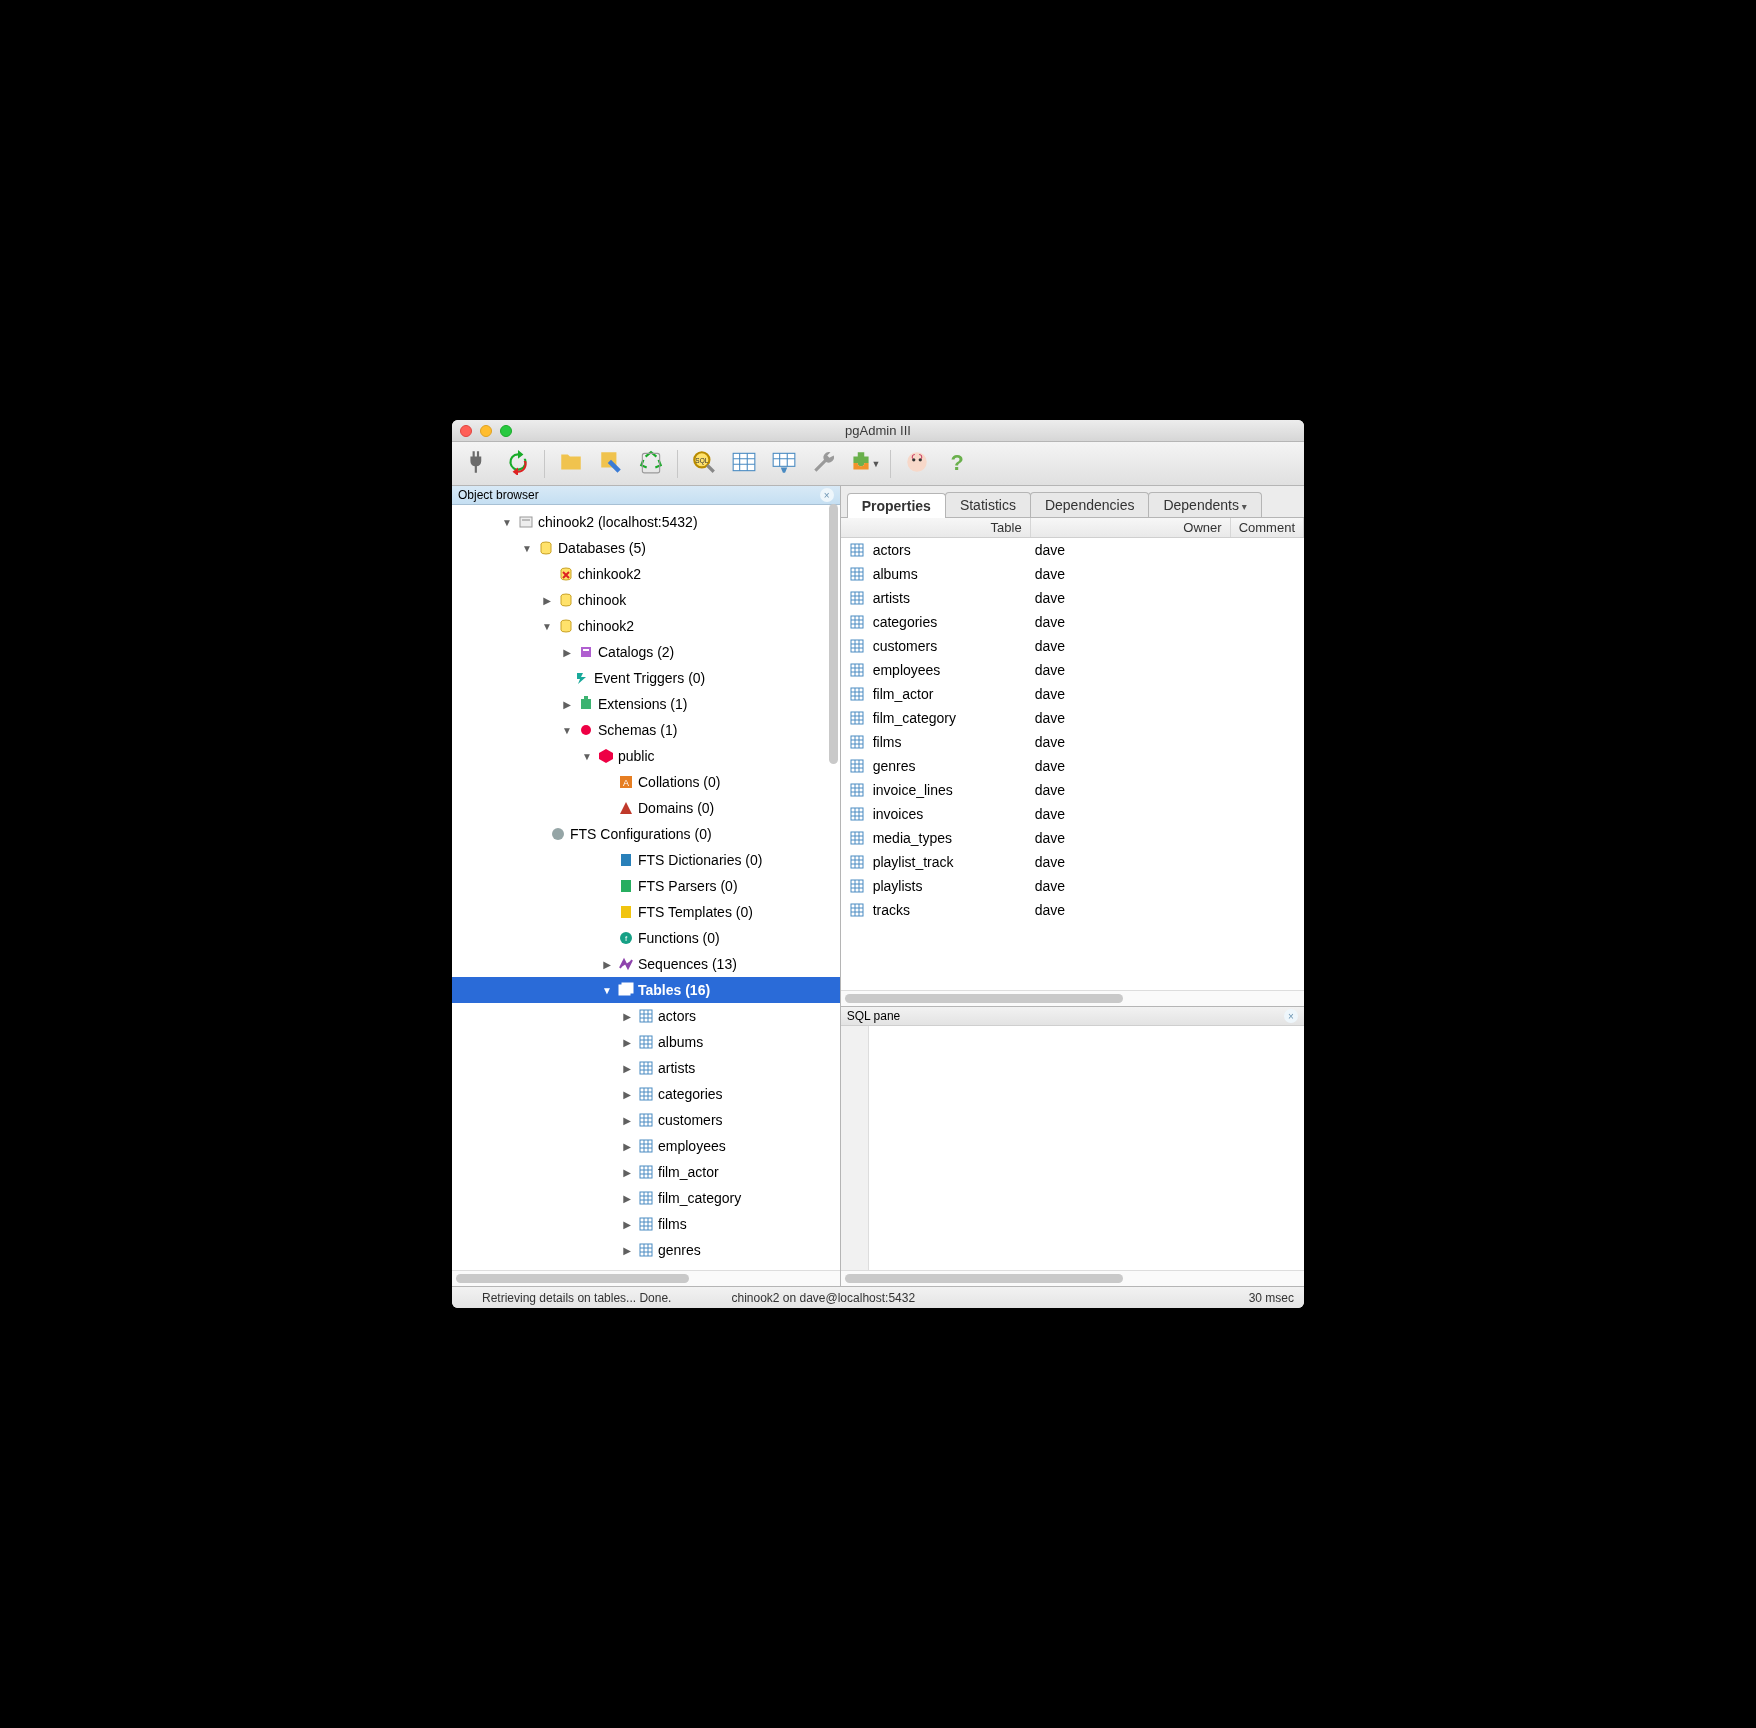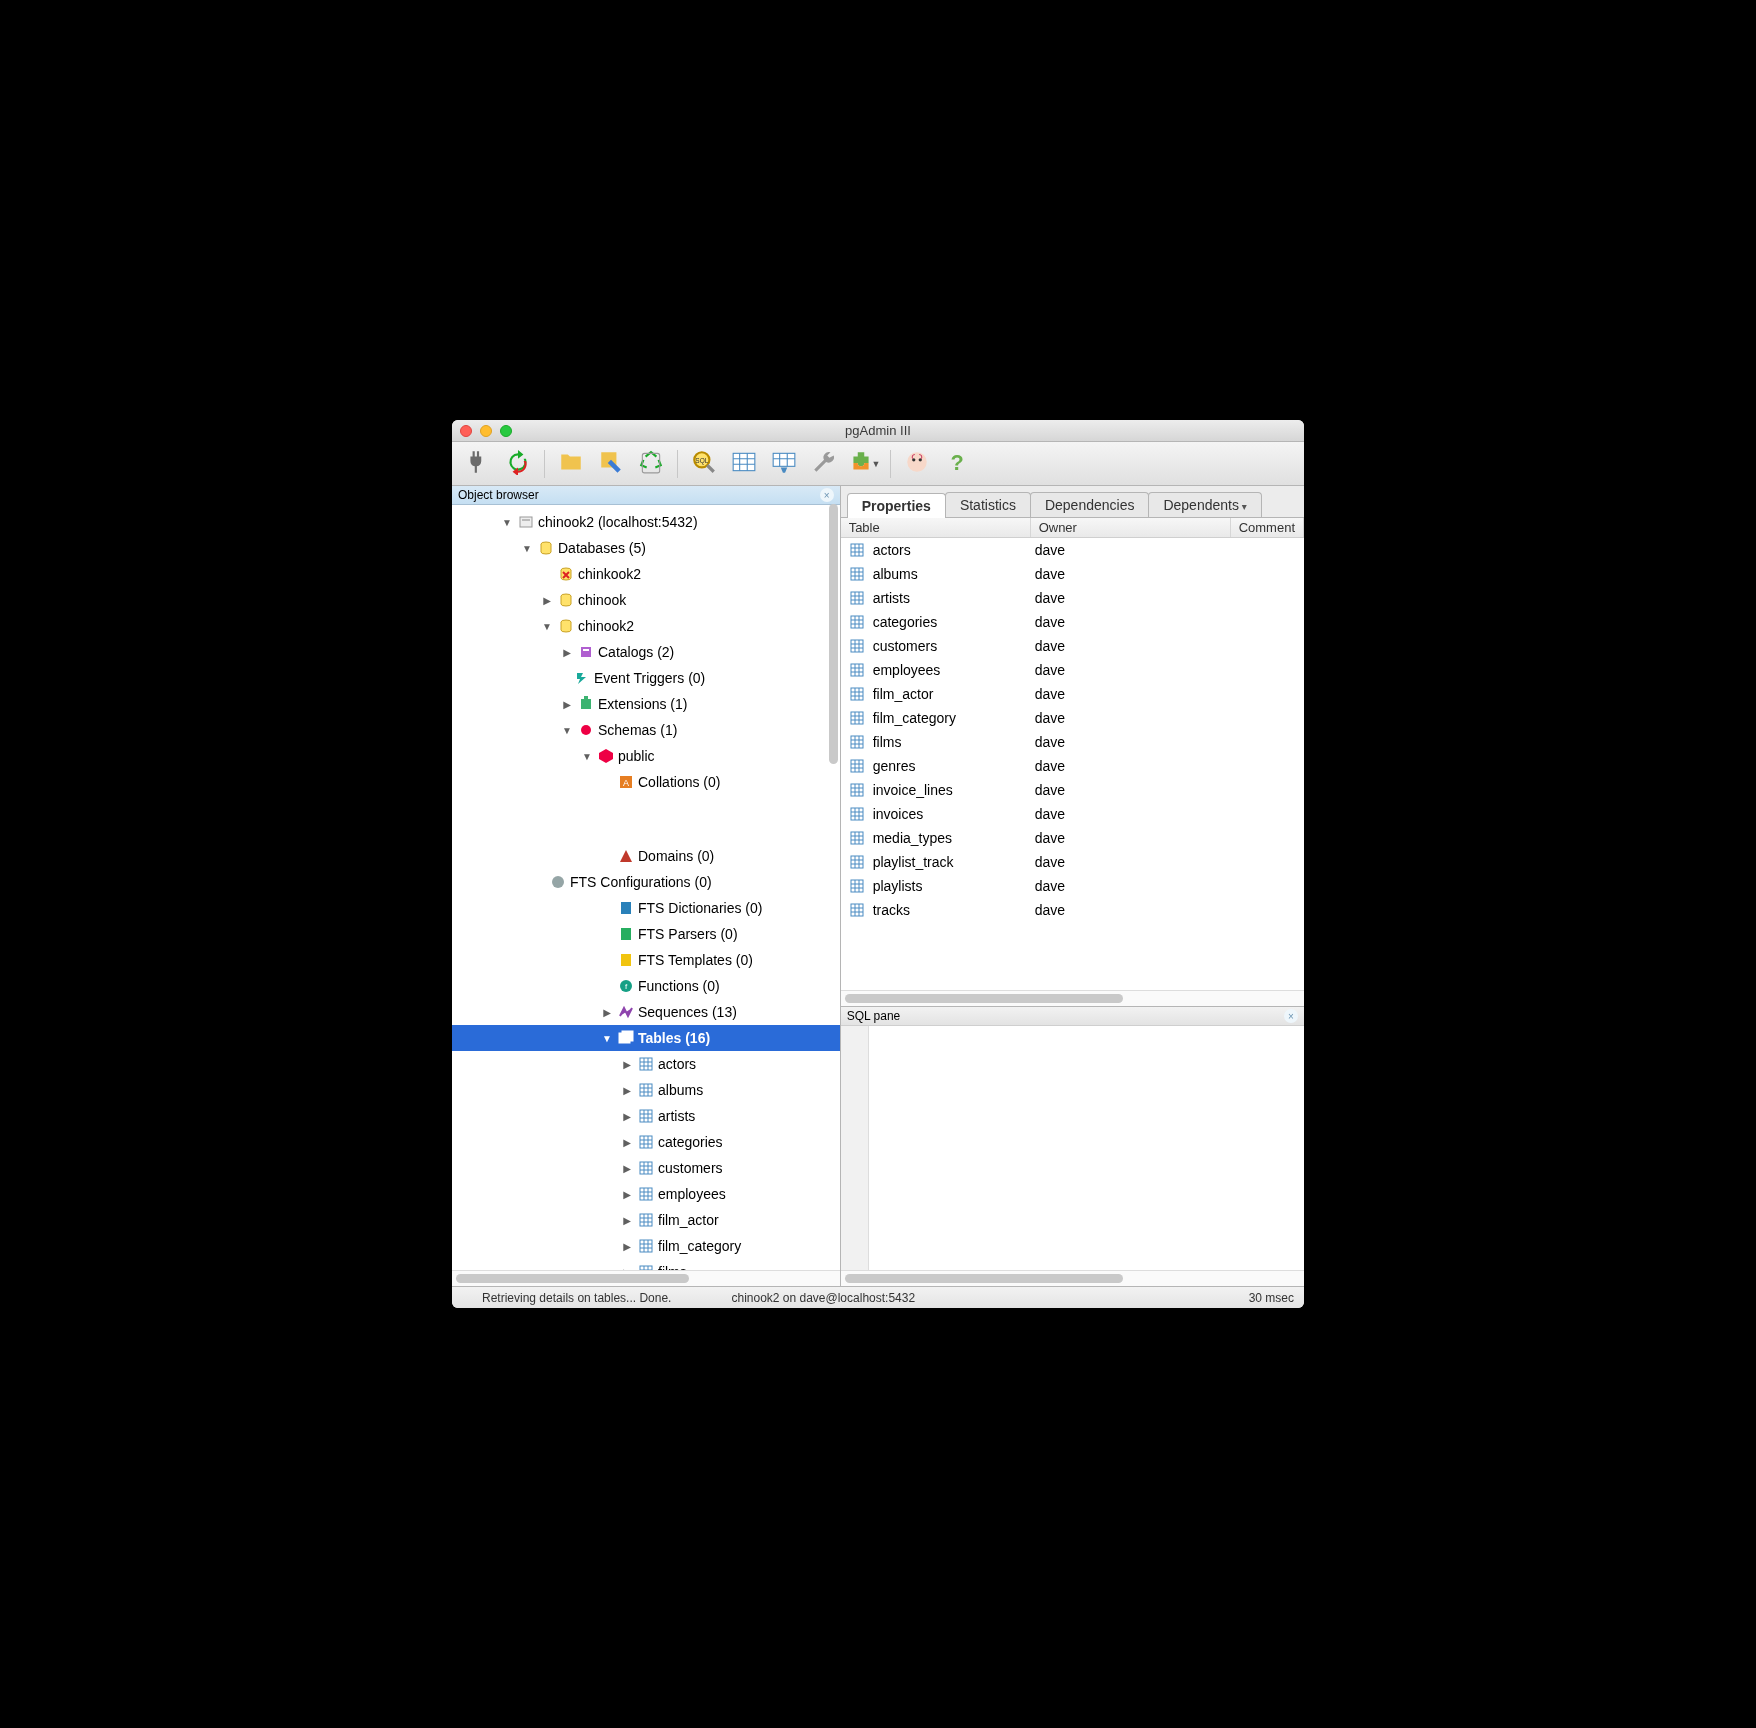--- a/index.html
+++ b/index.html
@@ -140,21 +140,21 @@
     position:relative; top:1px;
   }
   .tab.more::after { content:" ▾"; font-size:10px; color:#555; }
   .grid {
     flex:1; overflow:auto; background:#fff;
     position:relative;
   }
   .ghead {
     display:flex; background:linear-gradient(#f7f7f7,#e9e9e9);
     border-bottom:1px solid #cfcfcf;
-    font-size:13px; color:#333;
+    font-size:13px; color:#333;text-align:right;
   }
   .gcol { padding:2px 8px; border-right:1px solid #d6d6d6; }
   .gc1{ width:190px; }
   .gc2{ width:200px; }
   .gc3{ flex:1; }
   .grow {
     display:flex; align-items:center;
     height:24px; font-size:14px;
   }
   .grow .cell { padding:0 4px; }
@@ -385,21 +385,21 @@
           <div class="node" style="padding-left: 148px;">
             <span class="disclosure none"></span>
             <span class="nicon">
               <svg viewBox="0 0 16 16">
                 <rect x="2" y="2" width="12" height="12" fill="#e67e22"></rect>
                 <text x="8" y="12" font-size="9" text-anchor="middle" fill="#fff">A</text>
               </svg>
             </span>
             <span class="nlabel">Collations (0)</span>
           </div>
-          <div class="node" style="padding-left: 148px; margin-top: 48px;">
+          <div class="node" style="padding-left: 148px;">
             <span class="disclosure none"></span>
             <span class="nicon">
               <svg viewBox="0 0 16 16">
                 <path fill="#c0392b" d="M2 14L8 2l6 12z"></path>
               </svg>
             </span>
             <span class="nlabel">Domains (0)</span>
           </div>
           <div class="node" style="padding-left: 80px;">
             <span class="disclosure none"></span>

